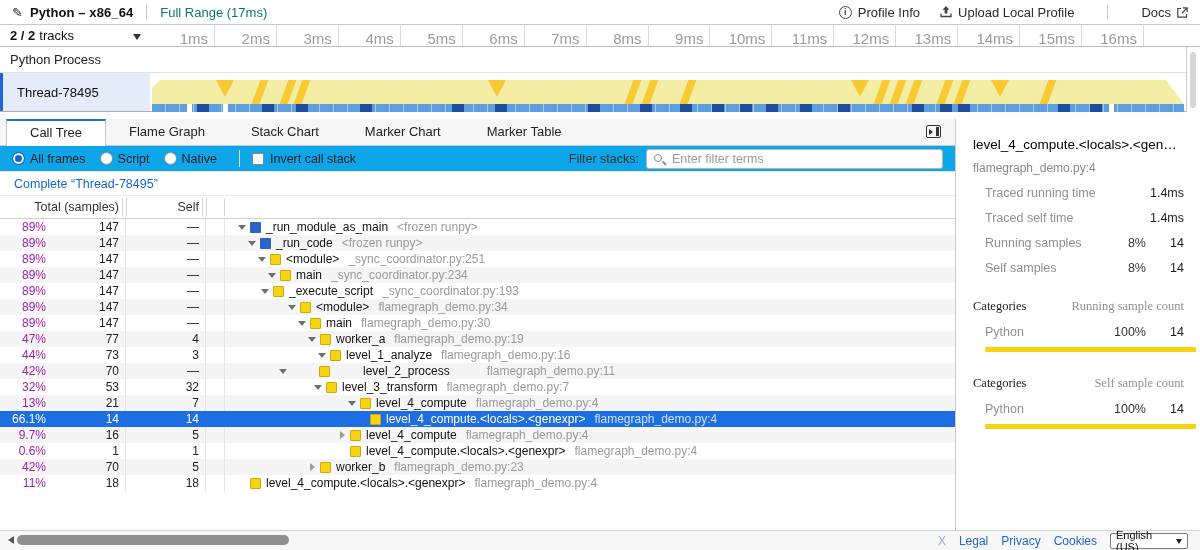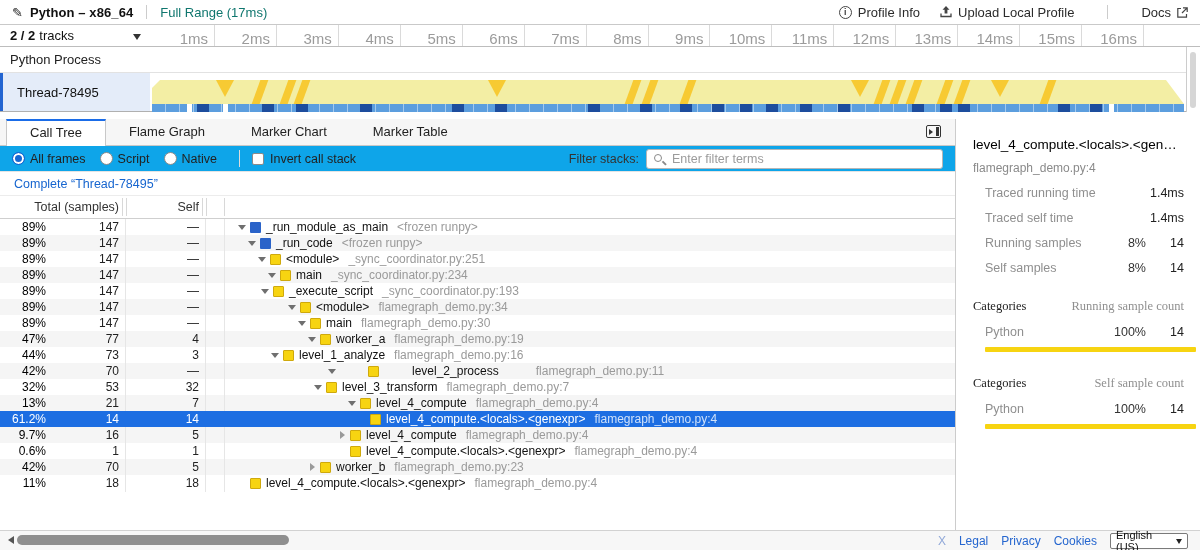--- a/index.html
+++ b/index.html
@@ -80,21 +80,21 @@
     border-bottom:1px solid #ececec;display:flex;align-items:center;padding-left:14px;font-size:12.5px;}
   .crumb{color:#1665cf;cursor:pointer;}
   .thead{position:absolute;top:196px;left:0;width:955px;height:23px;background:#fff;border-bottom:1px solid #cfcfcf;
     font-size:12.5px;color:#333;}
   .h-total{position:absolute;left:0;top:4px;width:119px;text-align:right;}
   .h-self{position:absolute;left:125px;top:4px;width:74px;text-align:right;}
   .hline{position:absolute;top:2px;bottom:2px;width:1px;background:#d8d8d8;}
   .tree{position:absolute;top:219px;left:0;width:955px;font-size:12px;}
   .row{height:16px;display:flex;align-items:center;background:#fff;}
   .row:nth-child(even){background:#f5f5f5;}
-  .c-pct{width:46px;text-align:right;flex:none;color:#000000;}
+  .c-pct{width:46px;text-align:right;flex:none;color:#a21caf;}
   .c-total{width:73px;text-align:right;flex:none;color:#222;}
   .c-self{width:80px;text-align:right;flex:none;color:#222;}
   .c-gap{width:25px;flex:none;}
   .c-tree{flex:1;display:flex;align-items:center;height:16px;overflow:hidden;white-space:nowrap;}
   .twisty{width:13px;height:16px;flex:none;position:relative;cursor:pointer;}
   .twisty.open::after{content:'';position:absolute;left:1px;top:6px;border:4px solid transparent;border-top:5px solid #6f6f6f;}
   .twisty.closed::after{content:'';position:absolute;left:3px;top:4px;border:4px solid transparent;border-left:5px solid #9a9a9a;}
   .fico{width:11px;height:11px;flex:none;margin-right:5px;border-radius:1px;}
   .fico.blue{background:#2a63c9;}
   .fico.yellow{background:#f7d411;border:1px solid #cfa90d;}
@@ -257,20 +257,21 @@
       <div class="strip-gap" style="left: 73px;"></div>
       <div class="strip-gap" style="left: 959px;"></div>
     </div>
 </div>
 <div class="tracks-edge"></div>
 <div class="tracks-vscroll"></div>
 
 <div class="tabbar">
   <div class="tab active">Call Tree</div>
   <div class="tab">Flame Graph</div>
+  <div class="tab">Stack Chart</div>
   <div class="tab">Marker Chart</div>
   <div class="tab">Marker Table</div>
   <div class="sb-toggle">
     <span class="sb-box"></span>
   </div>
 </div>
 
 <div class="toolbar">
   <span class="radio-item">
     <span class="radio sel"></span>
@@ -406,33 +407,33 @@
         <div class="fico yellow"></div>
         <div class="fname">worker_a</div>
         <div class="ffile">flamegraph_demo.py:19</div>
       </div>
     </div>
     <div class="row">
       <div class="c-pct">44%</div>
       <div class="c-total">73</div>
       <div class="c-self">3</div>
       <div class="c-gap"></div>
-      <div class="c-tree" style="padding-left: 46px;">
+      <div class="c-tree" style="padding-left: 93px;">
         <div class="twisty open"></div>
         <div class="fico yellow"></div>
         <div class="fname">level_1_analyze</div>
         <div class="ffile">flamegraph_demo.py:16</div>
       </div>
     </div>
     <div class="row">
       <div class="c-pct">42%</div>
       <div class="c-total">70</div>
       <div class="c-self">—</div>
       <div class="c-gap"></div>
-      <div class="c-tree" style="padding-left: 103px; gap: 28px;">
+      <div class="c-tree" style="padding-left: 54px; gap: 28px;">
         <div class="twisty open"></div>
         <div class="fico yellow"></div>
         <div class="fname">level_2_process</div>
         <div class="ffile">flamegraph_demo.py:11</div>
       </div>
     </div>
     <div class="row">
       <div class="c-pct">32%</div>
       <div class="c-total">53</div>
       <div class="c-self">32</div>
@@ -450,21 +451,21 @@
       <div class="c-self">7</div>
       <div class="c-gap"></div>
       <div class="c-tree" style="padding-left: 123px;">
         <div class="twisty open"></div>
         <div class="fico yellow"></div>
         <div class="fname">level_4_compute</div>
         <div class="ffile">flamegraph_demo.py:4</div>
       </div>
     </div>
     <div class="row selected">
-      <div class="c-pct">61.2%</div>
+      <div class="c-pct">66.1%</div>
       <div class="c-total">14</div>
       <div class="c-self">14</div>
       <div class="c-gap"></div>
       <div class="c-tree" style="padding-left: 133px;">
         <div class="twisty none"></div>
         <div class="fico yellow"></div>
         <div class="fname">level_4_compute.&lt;locals&gt;.&lt;genexpr&gt;</div>
         <div class="ffile">flamegraph_demo.py:4</div>
       </div>
     </div>

